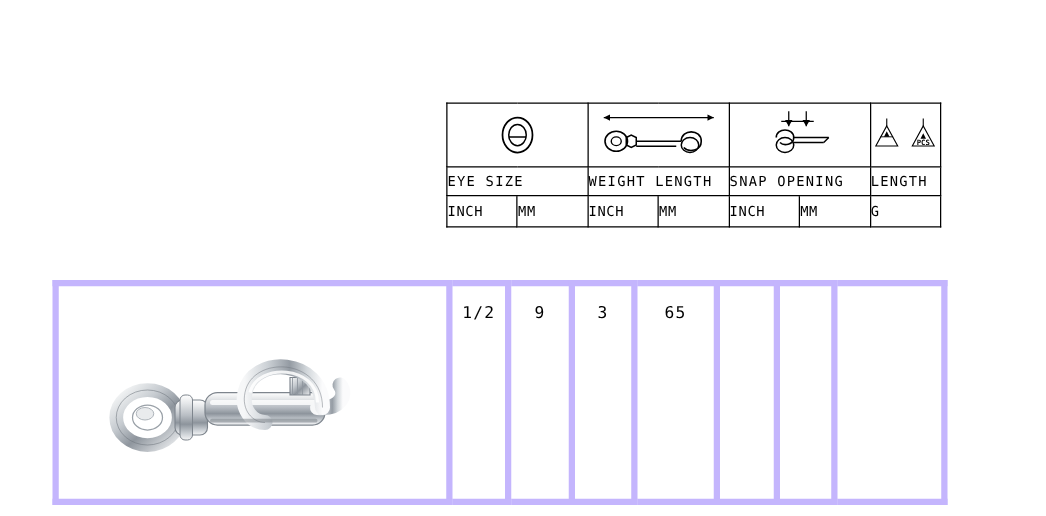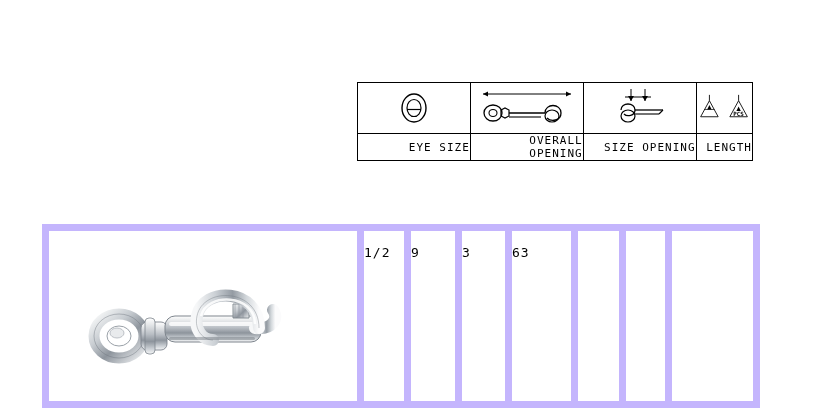--- a/index.html
+++ b/index.html
@@ -20,21 +20,21 @@
   .spec-table {
     position: absolute;
     left: 357px;
     top: 82px;
     width: 396px;
     border-collapse: collapse;
     table-layout: fixed;
   }
   .spec-table td {
     border: 1px solid #000000;
-    text-align: right;
+    text-align: left;
     vertical-align: middle;
     padding: 0;
   }
   .icon-cell {
     height: 50px;
   }
   .label-cell {
     height: 22px;
     font-size: 11px;
     letter-spacing: 1px;
@@ -55,22 +55,23 @@
   
   .product-table {
     position: absolute;
     left: 42px;
     top: 224px;
     width: 711px;
     border-collapse: collapse;
     table-layout: fixed;
   }
   .product-table td {
-    border: 7px solid #c4b5fd;
+    border: 5px solid #c4b5fd;
     height: 156px;
+    text-align: center;
     vertical-align: top;
     padding: 0;
   }
   .value-cell {
     font-size: 13px;
     padding-top: 14px !important;
     letter-spacing: 1px;
   }
   .image-cell {
     position: relative;
@@ -143,23 +144,32 @@
           <line x1="10" y1="24" x2="24" y2="24" stroke="#000" stroke-width="1"></line>
           <path d="M17 18 L20 24 L14 24 Z" fill="#000"></path>
           <path d="M57 20 L60 26 L54 26 Z" fill="#000"></path>
           <text x="57" y="33" font-family="DejaVu Sans Mono, monospace" font-size="8" font-weight="bold" text-anchor="middle" fill="#000">PCS</text>
         </svg>
       </div>
     </td>
   </tr>
   <tr>
     <td class="label-cell" colspan="2">EYE SIZE</td>
-    <td class="label-cell" colspan="2">OVERALL  OPENING</td>
-    <td class="label-cell" colspan="2">SIZE OPENING</td>
+    <td class="label-cell" colspan="2">WEIGHT  LENGTH</td>
+    <td class="label-cell" colspan="2">SNAP OPENING</td>
     <td class="label-cell">LENGTH</td>
+  </tr>
+  <tr>
+    <td class="unit-cell">INCH</td>
+    <td class="unit-cell">MM</td>
+    <td class="unit-cell">INCH</td>
+    <td class="unit-cell">MM</td>
+    <td class="unit-cell">INCH</td>
+    <td class="unit-cell">MM</td>
+    <td class="unit-cell">G</td>
   </tr>
 </tbody>
   </table>
 
 <table class="product-table">
   <colgroup>
     <col style="width:315px">
     <col style="width:47px">
     <col style="width:51px">
     <col style="width:50px">
@@ -218,19 +228,19 @@
 
           <path d="M172 80 C172 50 124 48 118 72" fill="none" stroke="#ffffff" stroke-width="2.5" opacity="0.85"></path>
 
           <rect x="86" y="93" width="86" height="3" rx="1.5" fill="#6e757d" opacity="0.45"></rect>
         </svg>
       </div>
     </td>
     <td class="value-cell">1/2</td>
     <td class="value-cell">9</td>
     <td class="value-cell">3</td>
-    <td class="value-cell">63</td>
+    <td class="value-cell">65</td>
     <td class="value-cell blank"></td>
     <td class="value-cell blank"></td>
     <td class="value-cell blank"></td>
   </tr>
 </tbody>
   </table>
 
 </body></html>

